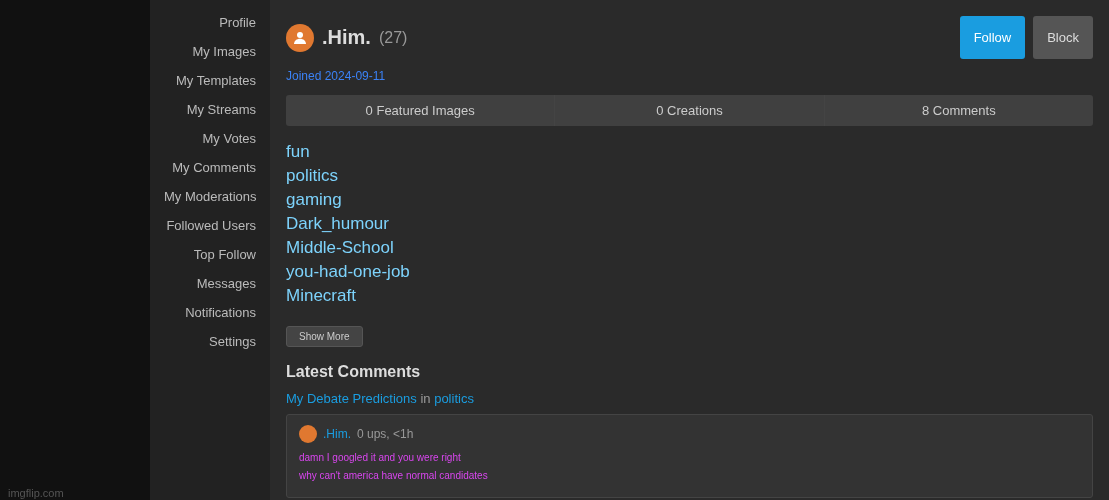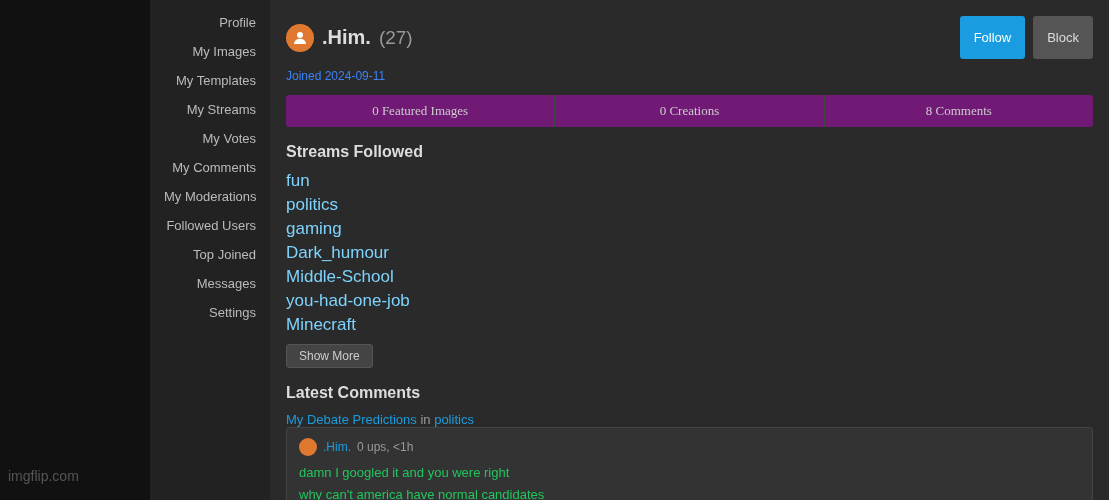--- a/index.html
+++ b/index.html
@@ -66,21 +66,21 @@
       justify-content: center;
       color: #fff;
       font-size: 14px;
     }
     .username {
       font-size: 20px;
       font-weight: bold;
       color: #ddd;
     }
     .user-age {
-      font-size: 19px;
+      font-size: 16px;
       color: #999;
     }
     .profile-actions {
       display: flex;
       gap: 8px;
     }
     .btn-follow {
       background-color: #1a9de0;
       color: #fff;
       border: none;
@@ -101,25 +101,24 @@
 
     .join-date {
       color: #3b82f6;
       font-size: 12px;
       margin-bottom: 12px;
     }
 
     
     .stats-bar {
       display: flex;
-      background-color: #701a75;
+      background-color: #404040;
       border-radius: 3px;
       margin-bottom: 2px;
       overflow: hidden;
-      font-family: Liberation Serif, serif;
     }
     .stat-item {
       flex: 1;
       padding: 8px 12px;
       color: #ccc;
       font-size: 13px;
       text-align: center;
       border-right: 1px solid #444;
     }
     .stat-item:last-child {
@@ -135,38 +134,39 @@
     }
     .stream-link {
       display: block;
       color: #7dd3fc;
       text-decoration: none;
       margin-bottom: 4px;
       font-size: 17px;
     }
 
     .btn-show-more {
-      margin-top: 5px;
+      margin-top: 16px;
       background-color: #444;
       color: #ccc;
       border: 1px solid #555;
       padding: 4px 12px;
       border-radius: 3px;
       cursor: pointer;
-      font-size: 12px;
+      font-size: 10px;
     }
 
     .section-divider {
       margin: 16px 0;
     }
 
     
     .comment-context {
       color: #999;
       font-size: 13px;
+      margin-bottom: 8px;
     }
     .comment-link {
       color: #1a9de0;
       text-decoration: none;
     }
 
     .comment-box {
       background-color: #333;
       border: 1px solid #444;
       border-radius: 3px;
@@ -184,50 +184,51 @@
       width: 18px;
       height: 18px;
       background-color: #e07830;
       border-radius: 50%;
     }
     .comment-username-link {
       color: #1a9de0;
       text-decoration: none;
     }
     .comment-text {
-      color: #22c55e;
-      font-size: 13px;
+      color: #d946ef;
+      font-size: 10px;
       margin-bottom: 4px;
       line-height: 1.4;
     }
 
     .footer-text {
       position: fixed;
-      bottom: 16px;
+      bottom: 1px;
       left: 8px;
       color: #555;
-      font-size: 14px;
+      font-size: 11px;
     }
   </style>
 </head>
 <body>
 
 <div class="left-edge"></div>
 
 <nav class="sidebar">
   <div class="sidebar-item">Profile</div>
   <div class="sidebar-item">My Images</div>
   <div class="sidebar-item">My Templates</div>
   <div class="sidebar-item">My Streams</div>
   <div class="sidebar-item">My Votes</div>
   <div class="sidebar-item">My Comments</div>
   <div class="sidebar-item">My Moderations</div>
   <div class="sidebar-item">Followed Users</div>
-  <div class="sidebar-item">Top Joined</div>
+  <div class="sidebar-item">Top Follow</div>
   <div class="sidebar-item">Messages</div>
+  <div class="sidebar-item">Notifications</div>
   <div class="sidebar-item">Settings</div>
 </nav>
 
 <main class="main">
 
   <div class="profile-header">
     <div class="profile-left">
       <div class="avatar-icon">
         <svg width="18" height="18" viewBox="0 0 24 24" fill="white">
           <circle cx="12" cy="8" r="4"></circle>
@@ -245,21 +246,20 @@
 
   <div class="join-date">Joined 2024-09-11</div>
 
   <div class="stats-bar">
     <div class="stat-item">0 Featured Images</div>
     <div class="stat-item">0 Creations</div>
     <div class="stat-item">8 Comments</div>
   </div>
 
   <div class="section-divider">
-    <div class="section-title">Streams Followed</div>
     <a class="stream-link" href="#">fun</a>
     <a class="stream-link" href="#">politics</a>
     <a class="stream-link" href="#">gaming</a>
     <a class="stream-link" href="#">Dark_humour</a>
     <a class="stream-link" href="#">Middle-School</a>
     <a class="stream-link" href="#">you-had-one-job</a>
     <a class="stream-link" href="#">Minecraft</a>
     <button class="btn-show-more">Show More</button>
   </div>
 

